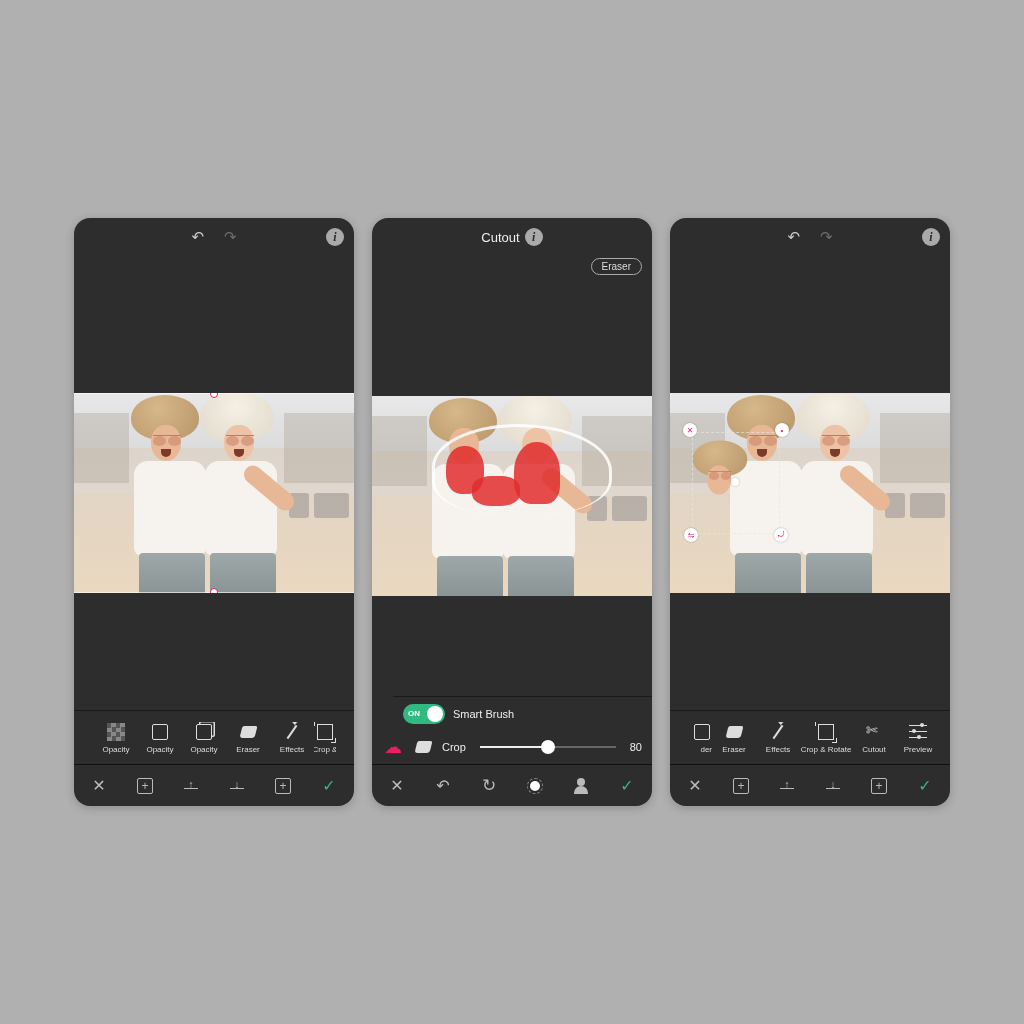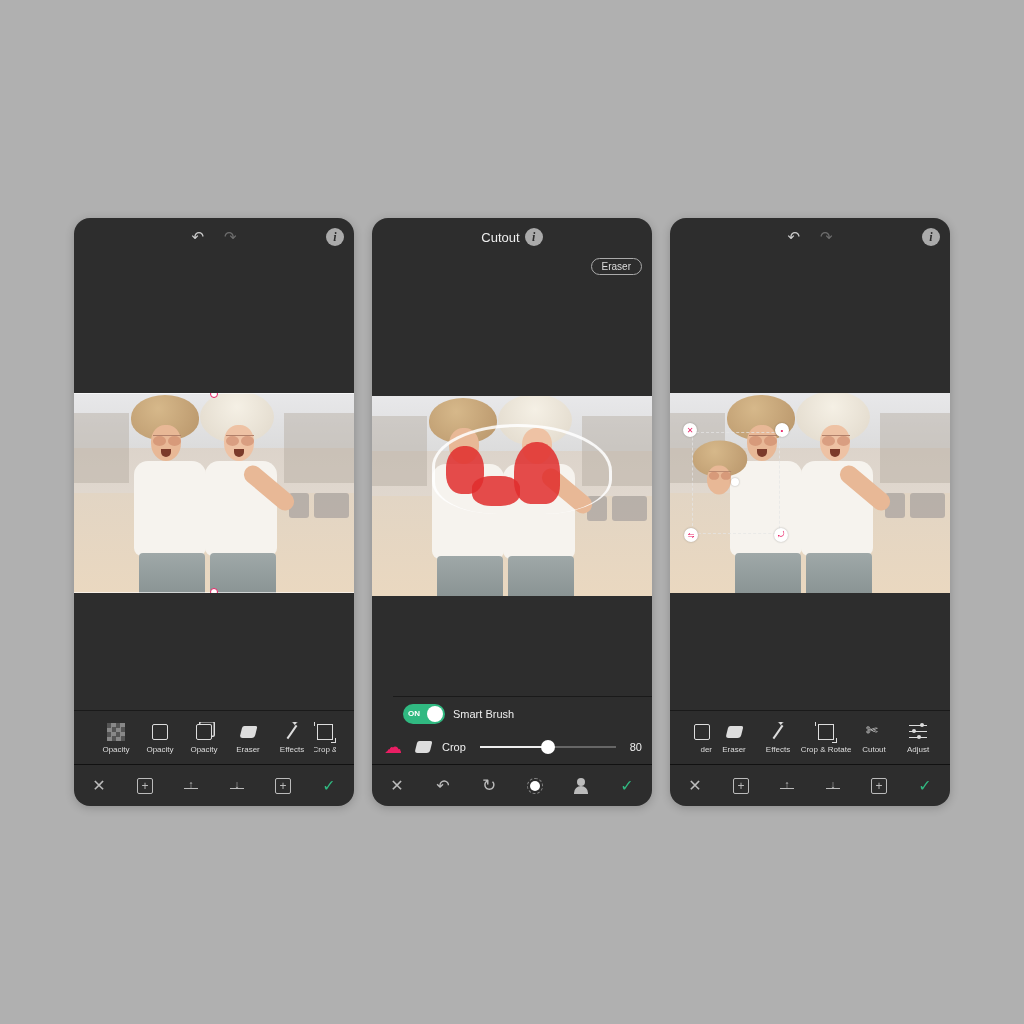--- a/index.html
+++ b/index.html
@@ -597,21 +597,21 @@
       <span>Cutout</span>
     </div>
     <div class="tool">
       <div class="ico">
           <div class="sliders3">
             <span></span>
             <span></span>
             <span></span>
           </div>
         </div>
-      <span>Adjust</span>
+      <span>Preview</span>
     </div>
   </div>
   <div class="bottombar">
     <div class="bb-item">✕</div>
     <div class="bb-item">
         <div class="sq-plus">+</div>
       </div>
     <div class="bb-item">
         <div class="dl-ico">
           <span class="arr">↑</span>

